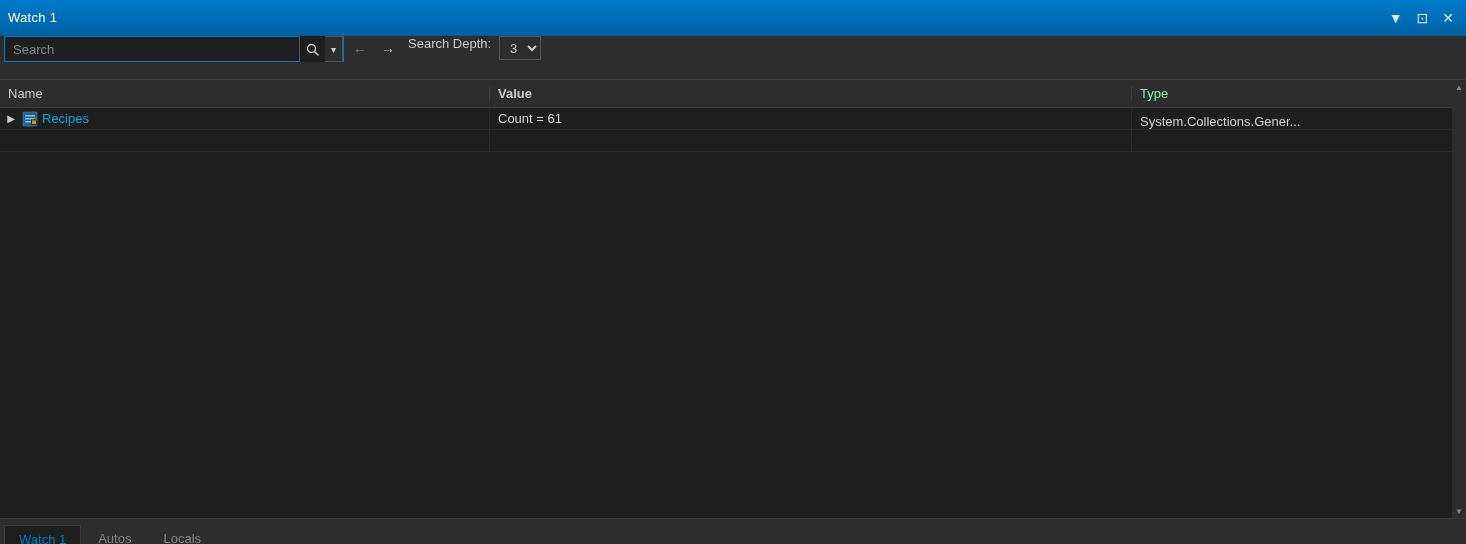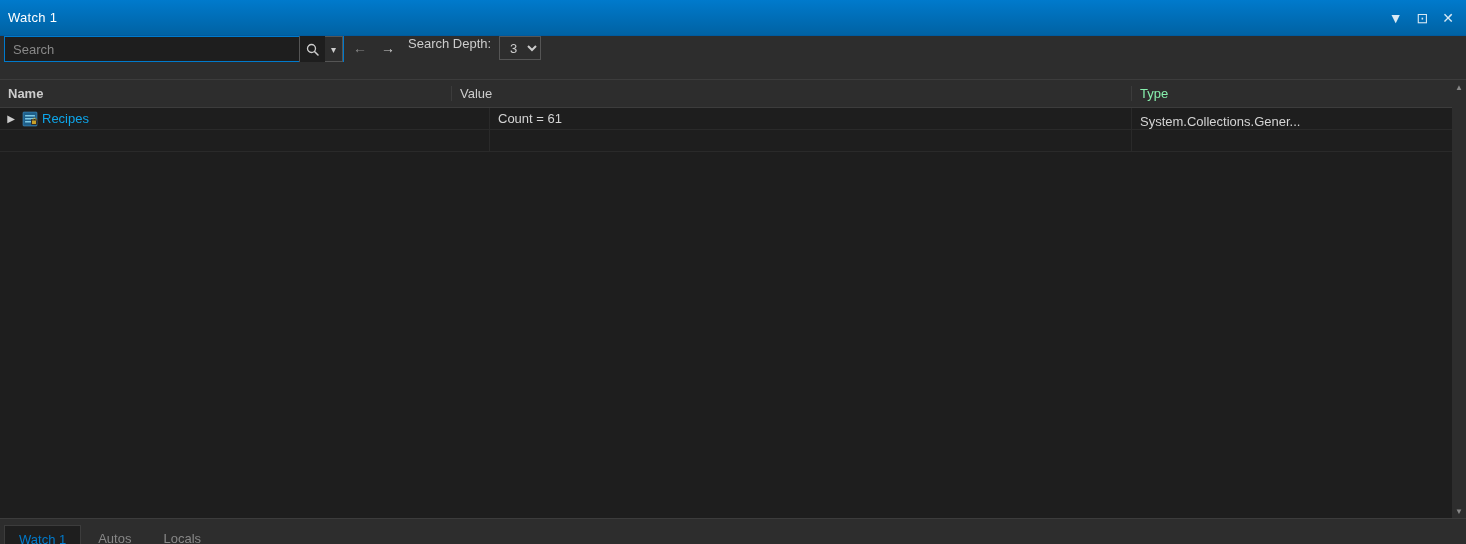--- a/index.html
+++ b/index.html
@@ -142,34 +142,34 @@
       flex-direction: column;
     }
     .table-header {
       display: flex;
       background: #2d2d2d;
       border-bottom: 1px solid #3c3c3c;
       height: 28px;
       align-items: center;
     }
     .col-name {
-      width: 452px;
+      width: 490px;
       padding: 0 8px;
       border-right: 1px solid #3c3c3c;
       color: #cccccc;
+      font-weight: 400;
+      white-space: nowrap;
+      overflow: hidden;
+    }
+    .col-value {
+      flex: 1;
+      padding: 0 8px;
+      border-right: 1px solid #3c3c3c;
+      color: #cccccc;
       font-weight: 700;
-      white-space: nowrap;
-      overflow: hidden;
-    }
-    .col-value {
-      flex: 1;
-      padding: 0 8px;
-      border-right: 1px solid #3c3c3c;
-      color: #cccccc;
-      font-weight: 400;
     }
     .col-type {
       width: 320px;
       padding: 0 8px;
       color: #86efac;
       font-weight: 400;
     }
 
     .table-body {
       flex: 1;

